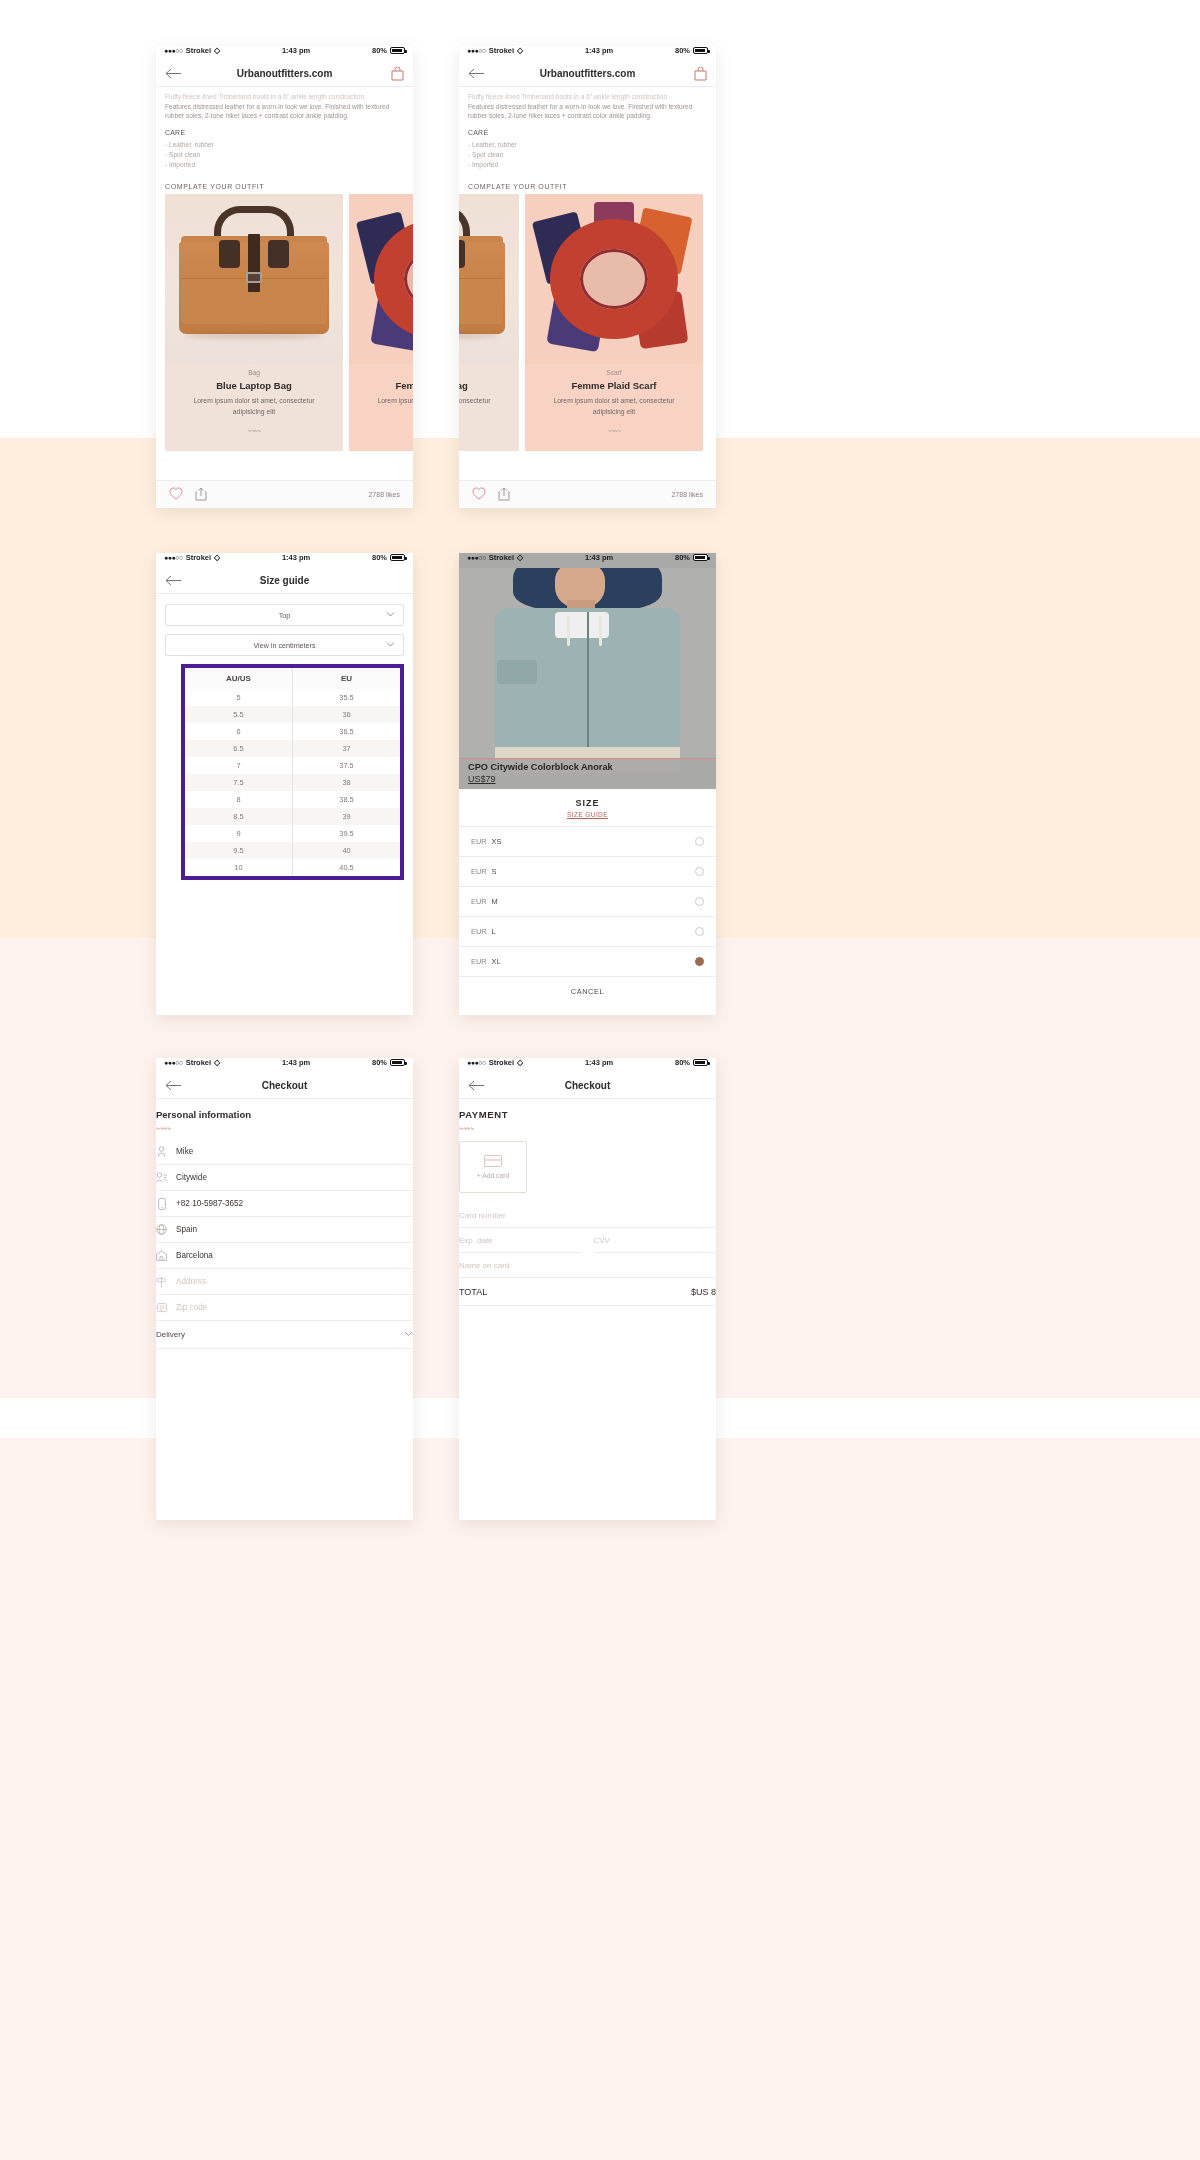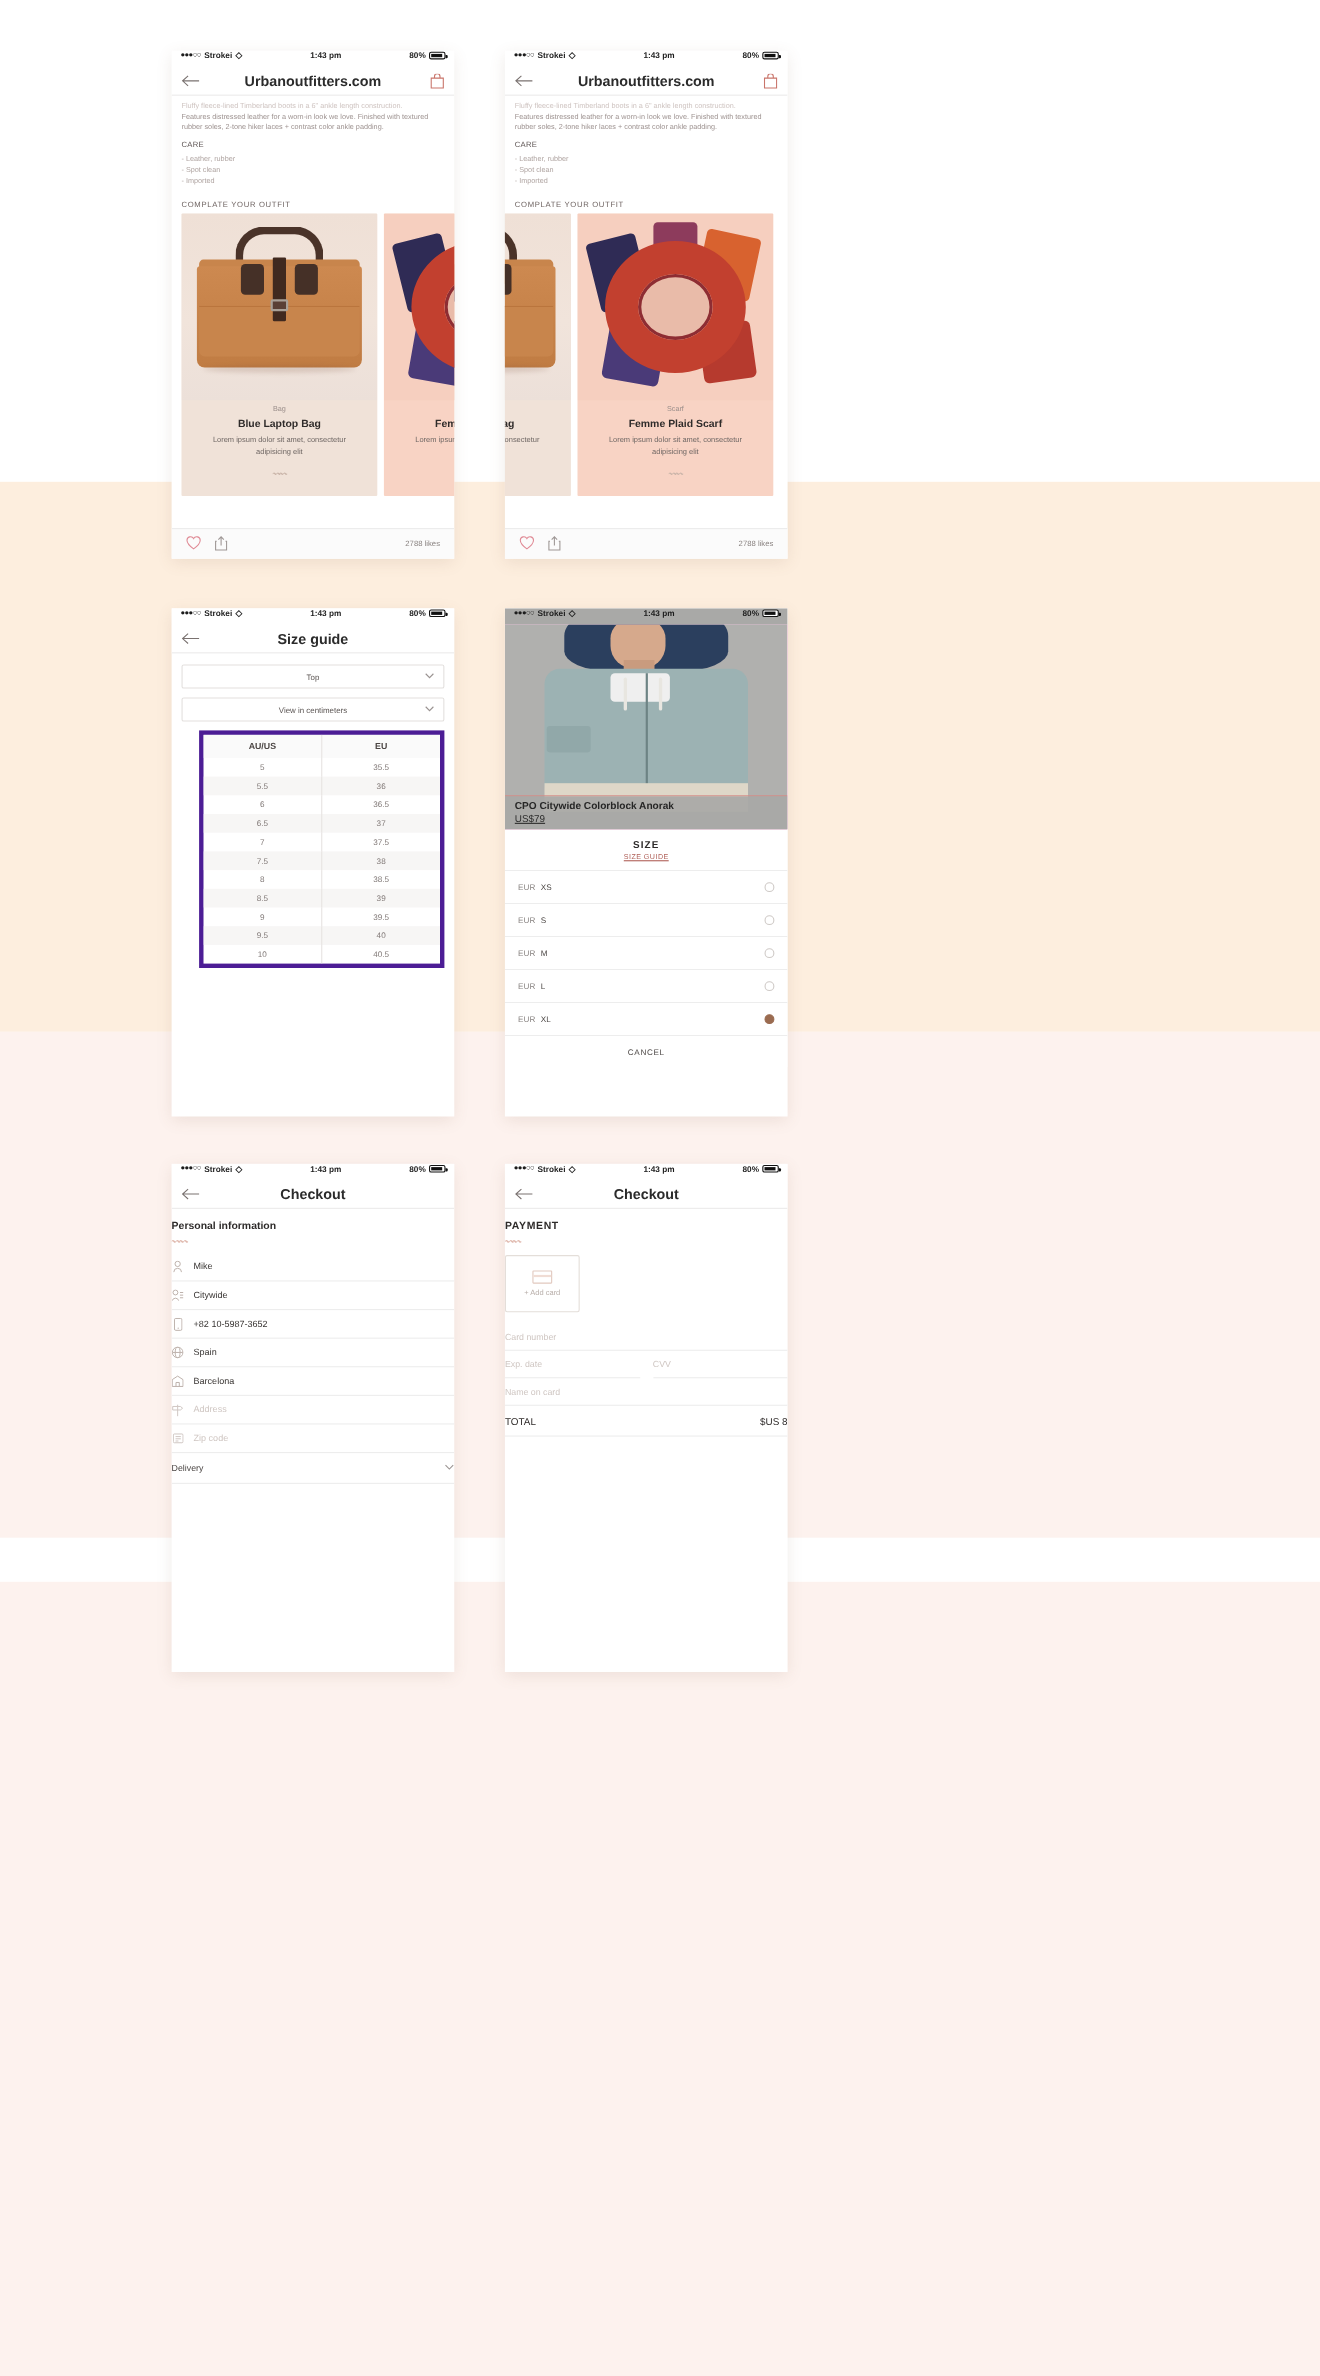--- a/index.html
+++ b/index.html
@@ -50,21 +50,21 @@
   }
   .battery i { display:block; position:absolute; left:1px; top:1px; bottom:1px; width:10px; background:#111; }
 
   .navbar {
     height: 26px; display:flex; align-items:center; padding:0 9px;
     background:#fff; border-bottom:1px solid #eceaea; position:relative;
   }
   .nav-back { width:18px; cursor:pointer; }
   .nav-title {
     position:absolute; left:0; right:0; text-align:center;
-    font-size: 13px; font-weight: bold; color:#2b2b2b; pointer-events:none;
+    font-size: 10px; font-weight: bold; color:#2b2b2b; pointer-events:none;
   }
   .nav-right { margin-left:auto; width:18px; display:flex; justify-content:flex-end; }
 
   .arrow-left svg { display:block; }
 
   
   .desc {
     padding: 5px 9px 0 9px;
     color:#9e9391; font-size:6.6px; line-height:1.45;
   }
@@ -133,21 +133,21 @@
   }
   .select .chev { position:absolute; right:8px; top:50%; transform:translateY(-50%); }
   .sg-table { margin-top:6px; border:4px solid #4c1d95; border-radius:0; overflow:hidden;margin-left:16px; }
   .sg-row { display:flex; }
   .sg-row > div { flex:1; text-align:center; padding:4px 0; font-size:7.4px; color:#817977; }
   .sg-row > div + div { border-left:1px solid #e6e3e1; }
   .sg-head > div { font-weight:bold; color:#4c4644; font-size:8px; padding:6px 0; background:#fafafa; }
   .sg-row.alt { background:#f7f6f5; }
 
   
-  .hero { height:186px; background:#f9a8d4; position:relative; overflow:hidden; }
+  .hero { height:221px; background:#0f172a; position:relative; overflow:hidden; }
   .hero-sky { position:absolute; inset:0; background:#b0b0ae; }
   .hero-hood { position:absolute; left:54px; right:54px; top:-22px; height:64px; background:#2b3f5e; border-radius:50% 50% 28% 28%; }
   .hero-face { position:absolute; left:96px; top:-6px; width:50px; height:46px; background:#d6a98c; border-radius:40% 40% 45% 45%; }
   .hero-neck { position:absolute; left:108px; top:32px; width:28px; height:20px; background:#c99b7e; }
   .hero-shirt { position:absolute; left:96px; top:44px; width:54px; height:26px; background:#efefef; border-radius:4px;}
   .hero-jacket { position:absolute; left:36px; right:36px; top:40px; bottom:36px; background:#9cb2b3; border-radius:14px 14px 4px 4px; }
   .hero-jacket2 { position:absolute; left:36px; right:36px; bottom:16px; height:26px; background:#ded7c8; }
   .hero-zip { position:absolute; left:50%; margin-left:-1px; top:44px; bottom:40px; width:2px; background:#6d8384; }
   .hero-cordL, .hero-cordR { position:absolute; top:48px; width:3px; height:30px; background:#e8e6e0; border-radius:2px;}
   .hero-cordL{ left:108px;} .hero-cordR{ left:140px;}

